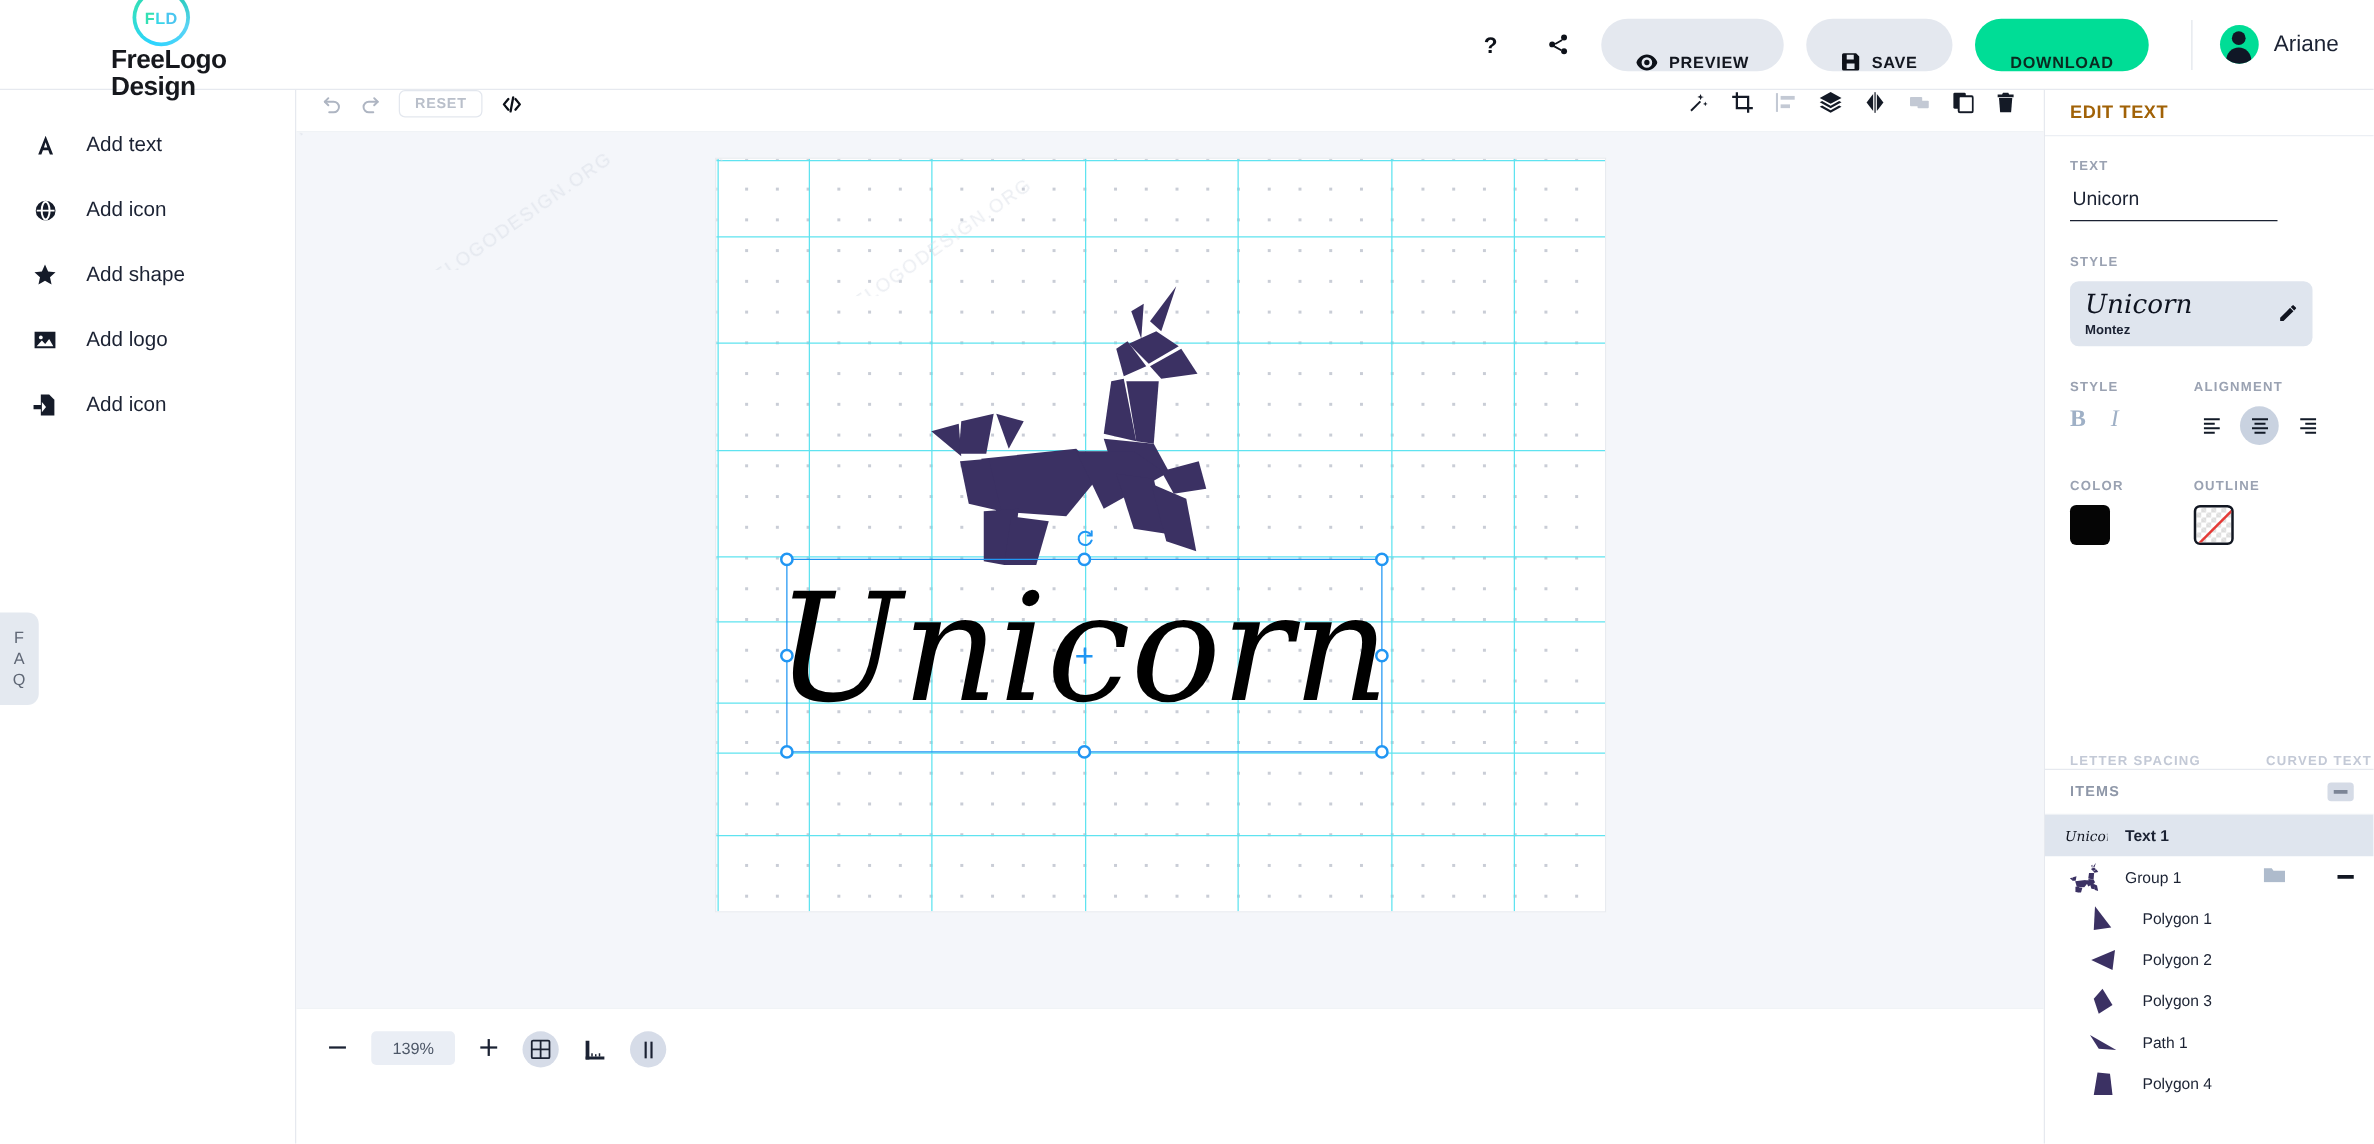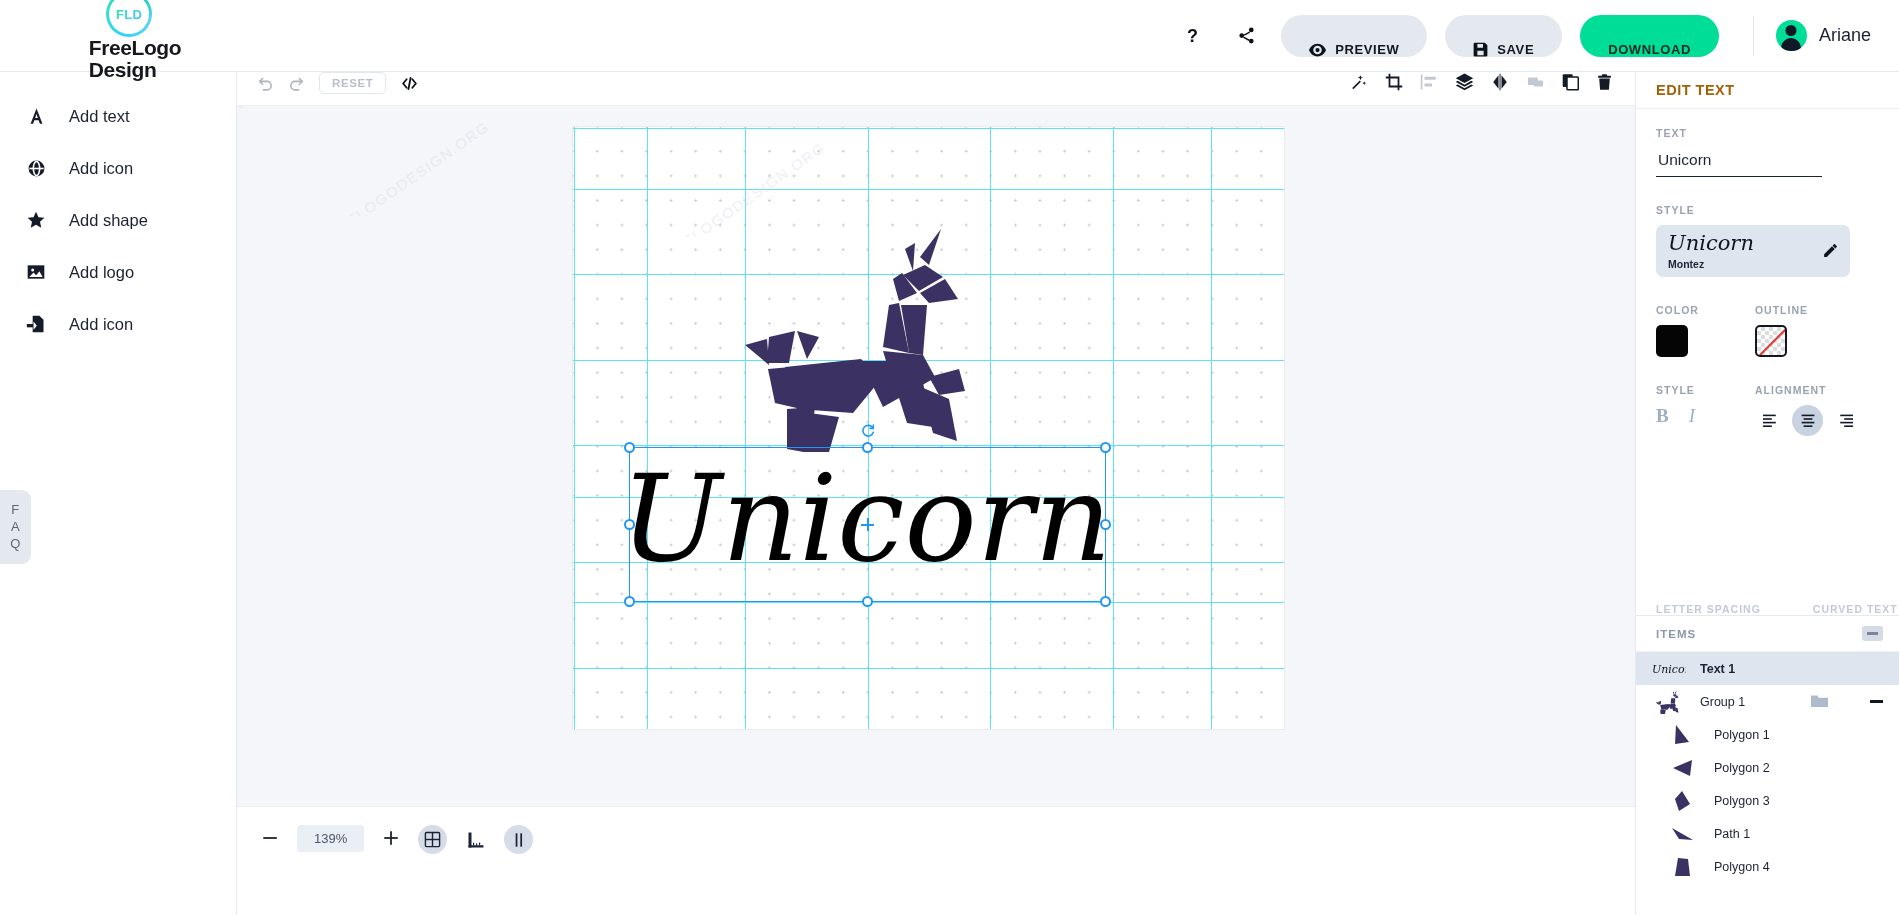--- a/index.html
+++ b/index.html
@@ -612,31 +612,20 @@
         <div class="font-box">
           <div>
             <div class="font-prev">Unicorn</div>
             <div class="font-name">Montez</div>
           </div>
           <span class="pencil">
             <svg width="17" height="17" viewBox="0 0 24 24" fill="#10141f">
                 <path d="M3 17.2V21h3.8L18 9.8 14.2 6zM20.7 7.1a1 1 0 000-1.4l-2.4-2.4a1 1 0 00-1.4 0L15 5.2 18.8 9z"></path>
               </svg>
           </span>
-        </div>
-      </div>
-
-      <div class="blk two-col">
-        <div>
-          <div class="rp-label">COLOR</div>
-          <div class="swatch-black"></div>
-        </div>
-        <div>
-          <div class="rp-label">OUTLINE</div>
-          <div class="swatch-none"></div>
         </div>
       </div>
 
       <div class="blk two-col" style="gap:40px">
         <div>
           <div class="rp-label">STYLE</div>
           <div style="display:flex;align-items:center;margin-top:4px">
             <span class="style-btn" style="font-weight:bold">B</span>
             <span class="style-btn" style="font-style:italic">I</span>
           </div>
@@ -665,20 +654,31 @@
                   <rect x="4" y="0" width="16" height="2"></rect>
                   <rect x="9" y="4.5" width="11" height="2"></rect>
                   <rect x="4" y="9" width="16" height="2"></rect>
                   <rect x="9" y="13.5" width="11" height="2"></rect>
                 </svg>
             </span>
           </div>
         </div>
       </div>
 
+      <div class="blk two-col">
+        <div>
+          <div class="rp-label">COLOR</div>
+          <div class="swatch-black"></div>
+        </div>
+        <div>
+          <div class="rp-label">OUTLINE</div>
+          <div class="swatch-none"></div>
+        </div>
+      </div>
+
       <div class="faded-row">
         <span>LETTER SPACING</span>
         <span>CURVED TEXT</span>
       </div>
     </div>
 
     <div class="items-head">
       <span>ITEMS</span>
       <span class="collapse-btn">
           <i></i>

